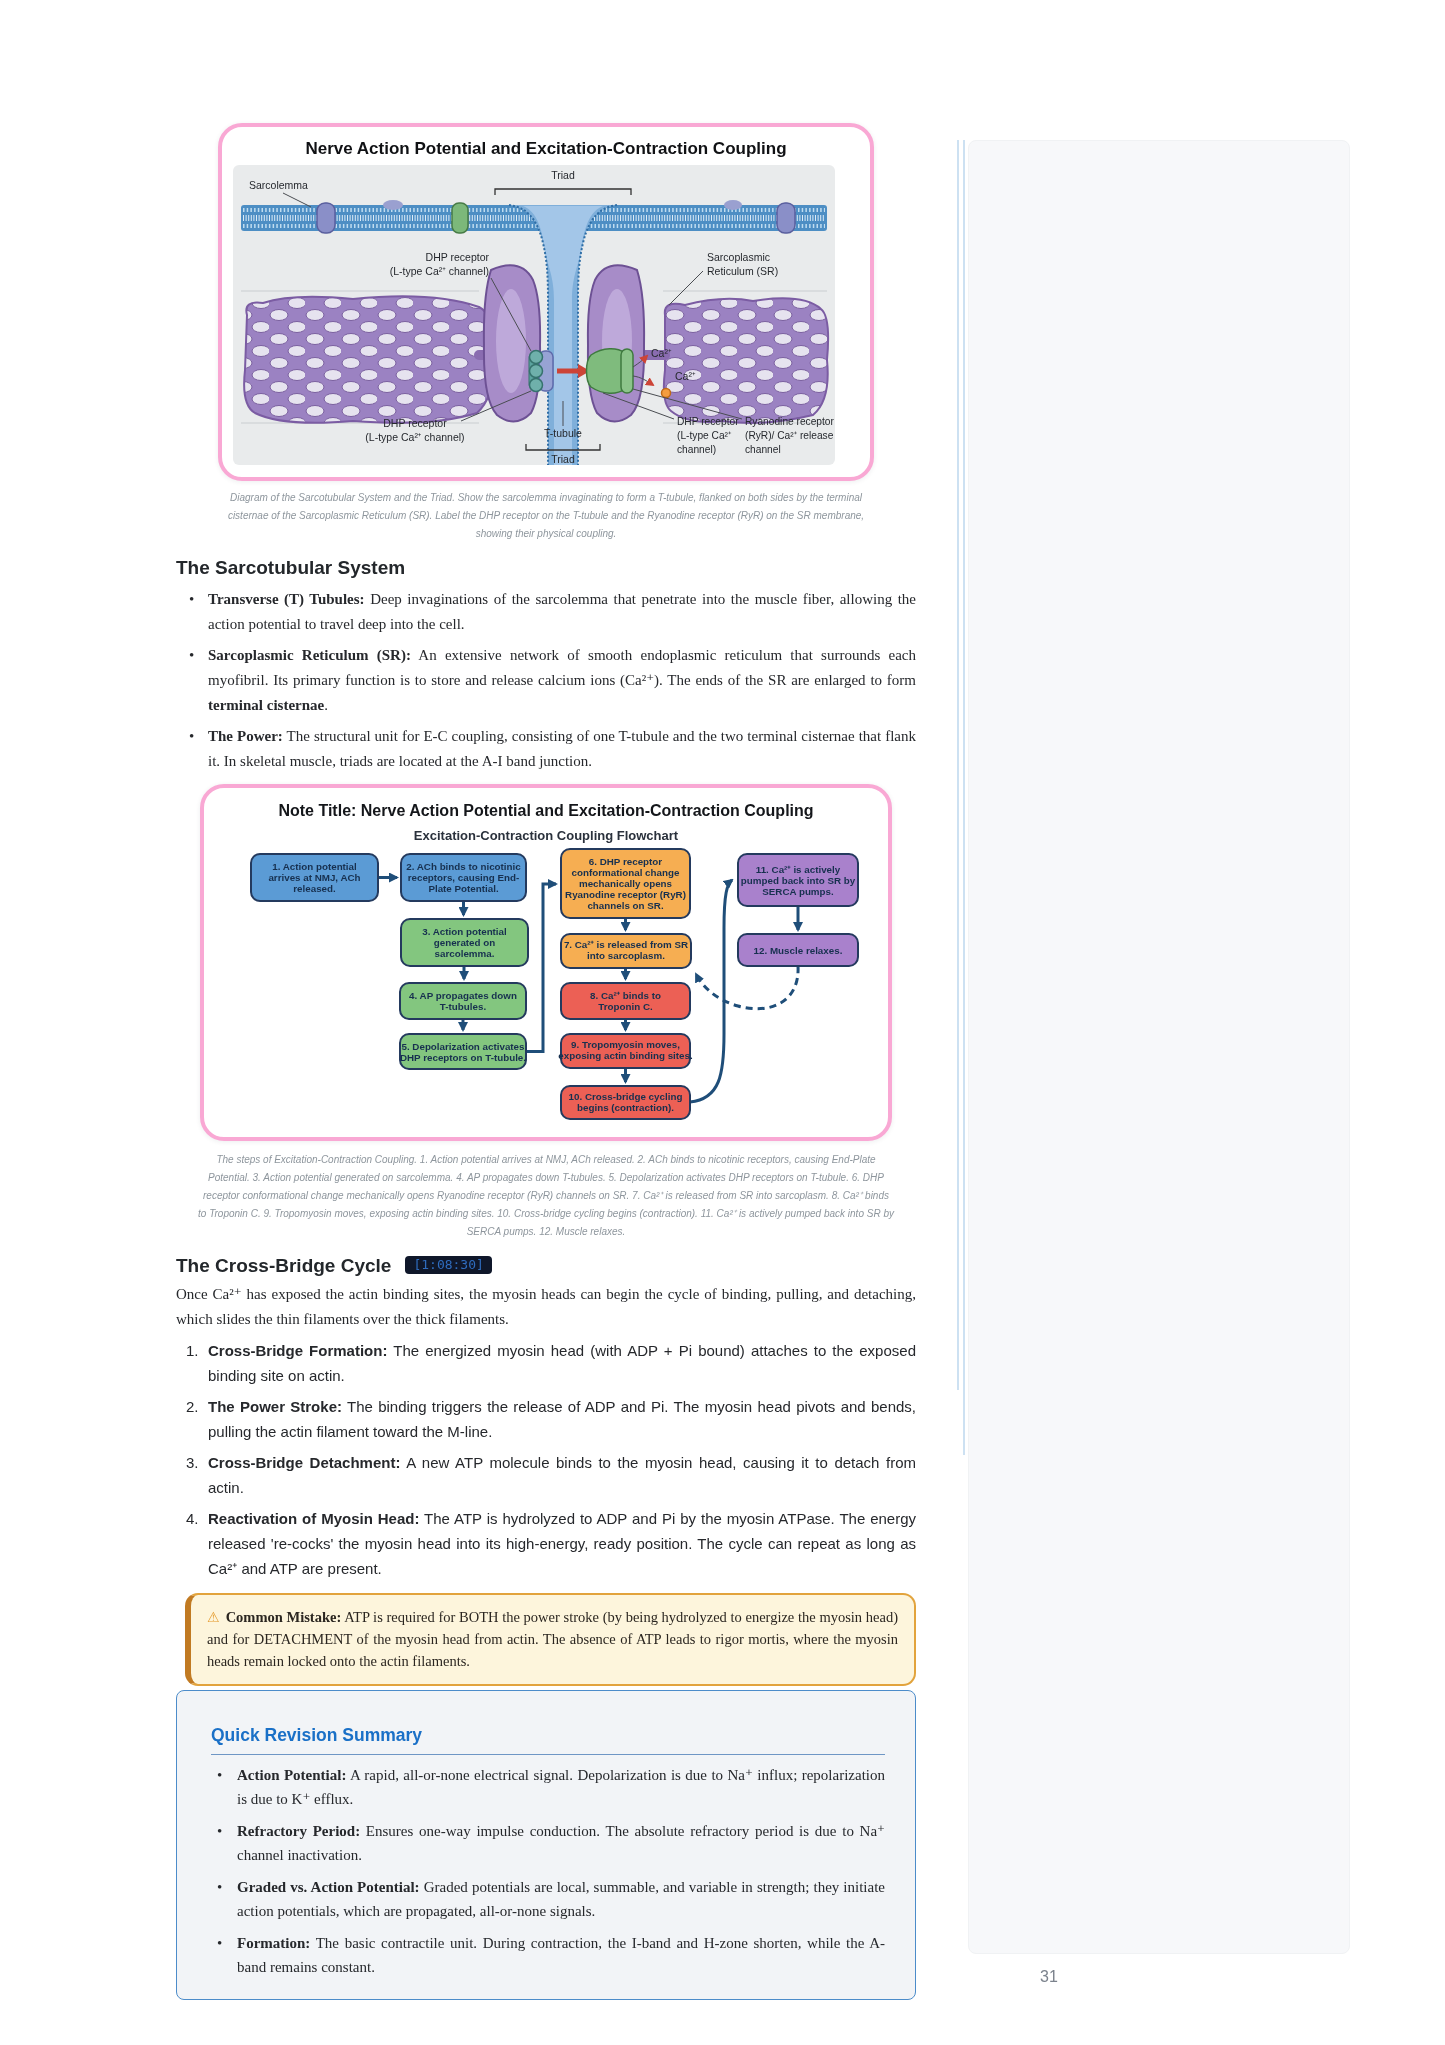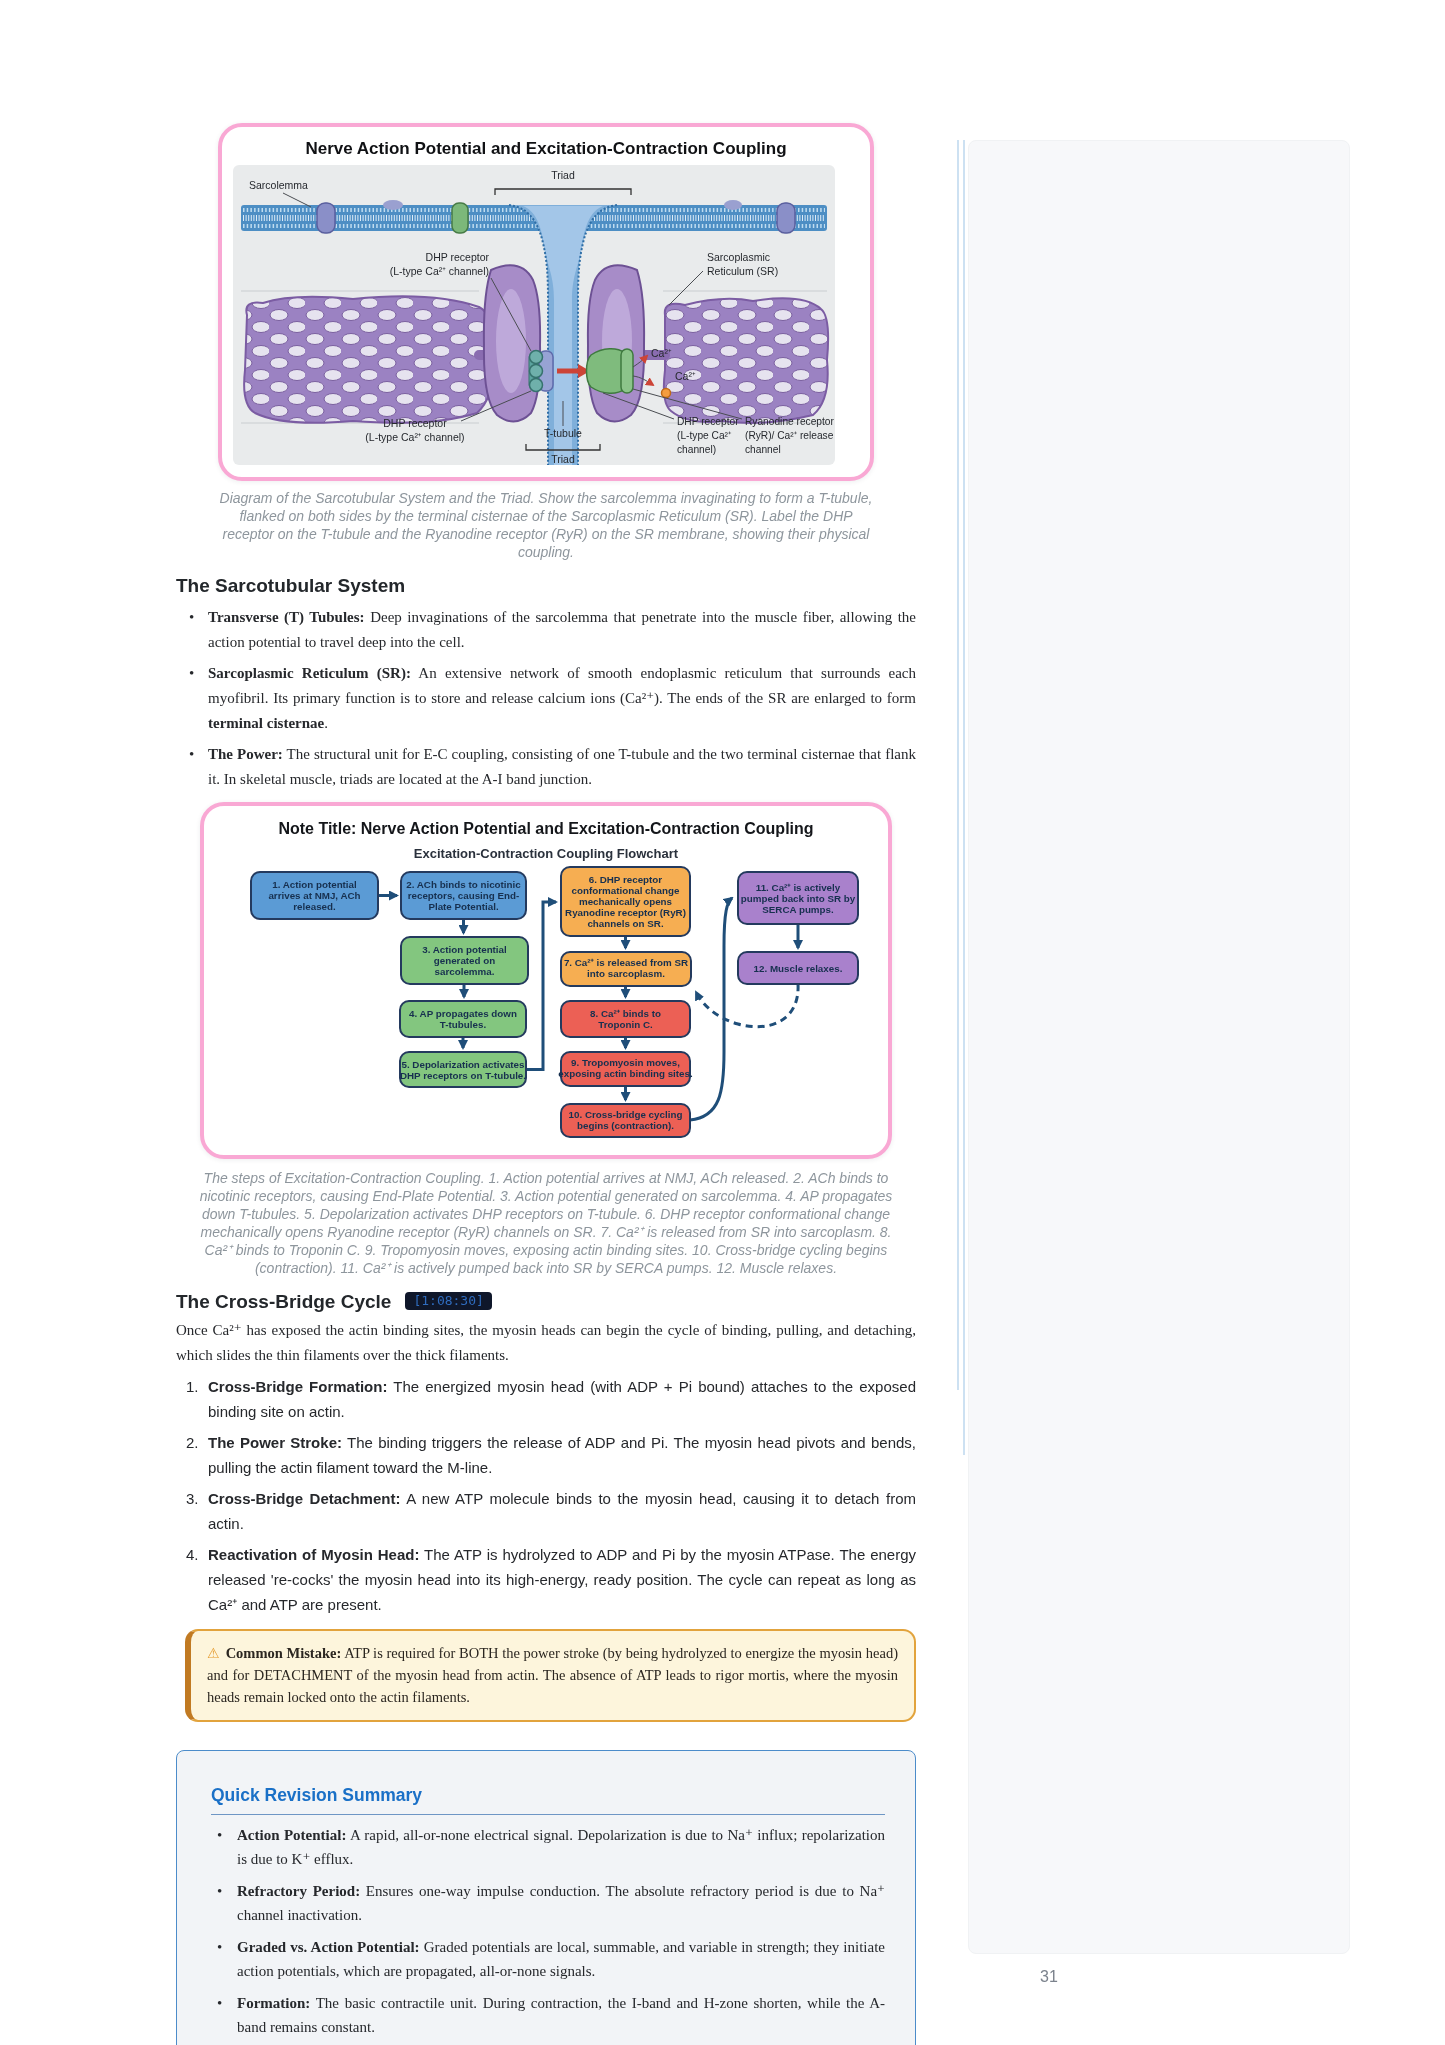--- a/index.html
+++ b/index.html
@@ -13,21 +13,21 @@
 
   .figure-card{
     background:#fff;border:4px solid #f9a8d4;border-radius:24px;
     box-shadow:0 1px 5px rgba(25,35,45,.08);
   }
   .card1{width:626px;margin:0 auto;padding:10px 11px 8px;}
   .fig1-title{font-size:17px;font-weight:bold;text-align:center;color:#101114;margin:2px 0 6px;}
   .card2{width:684px;margin:10px auto 0;}
 
   .caption{
-    font-style:italic;color:#8e969d;font-size:14px;line-height:18px;
+    font-style:italic;color:#8e969d;font-size:10px;line-height:18px;
     text-align:center;margin:8px auto 0;
   }
   .cap1{max-width:655px;}
   .cap2{max-width:696px;margin-top:10px;}
 
   h2.section{font-size:19px;color:#23272b;margin:14px 0 0;font-weight:bold;}
   .ts-badge{
     display:inline-block;font-family:"DejaVu Sans Mono",monospace;font-weight:normal;
     font-size:13px;color:#2f6cbe;background:#0f172a;border-radius:4px;
     padding:1px 8px 2px;margin-left:14px;vertical-align:3px;
@@ -56,21 +56,21 @@
   .callout{
     margin-top:12px;background:#fdf5dc;
     border:2px solid #e2a33c;border-left:6px solid #c17a22;border-radius:13px;
     padding:11px 16px 12px;
     font-family:"Liberation Serif","DejaVu Serif",serif;font-size:14.5px;line-height:22px;
     text-align:justify;color:#2b2620;margin-left:9px;
   }
   .warn-icon{color:#e59a2b;font-family:"DejaVu Sans",sans-serif;font-style:normal;margin-right:6px;font-size:14px;}
 
   .summary{
-    margin-top:28px;background:#f2f4f7;border:1.5px solid #4c8cca;border-radius:8px;
+    margin-top:4px;background:#f2f4f7;border:1.5px solid #4c8cca;border-radius:8px;
     padding:20px 30px 20px 34px;
   }
   .summary h3{color:#1a70c7;font-size:17.5px;margin:14px 0 8px;font-weight:bold;}
   .summary hr{border:none;border-top:1.5px solid #6e96c5;margin:0;}
   .summary ul.bullets{margin-top:8px;}
   .summary ul.bullets li{line-height:24px;margin-top:8px;padding-left:26px;}
   .summary ul.bullets li::before{left:6px;}
 
   .vline{position:absolute;width:2px;background:#cde1f2;}
   .vline.l1{left:957px;top:140px;height:1250px;}

